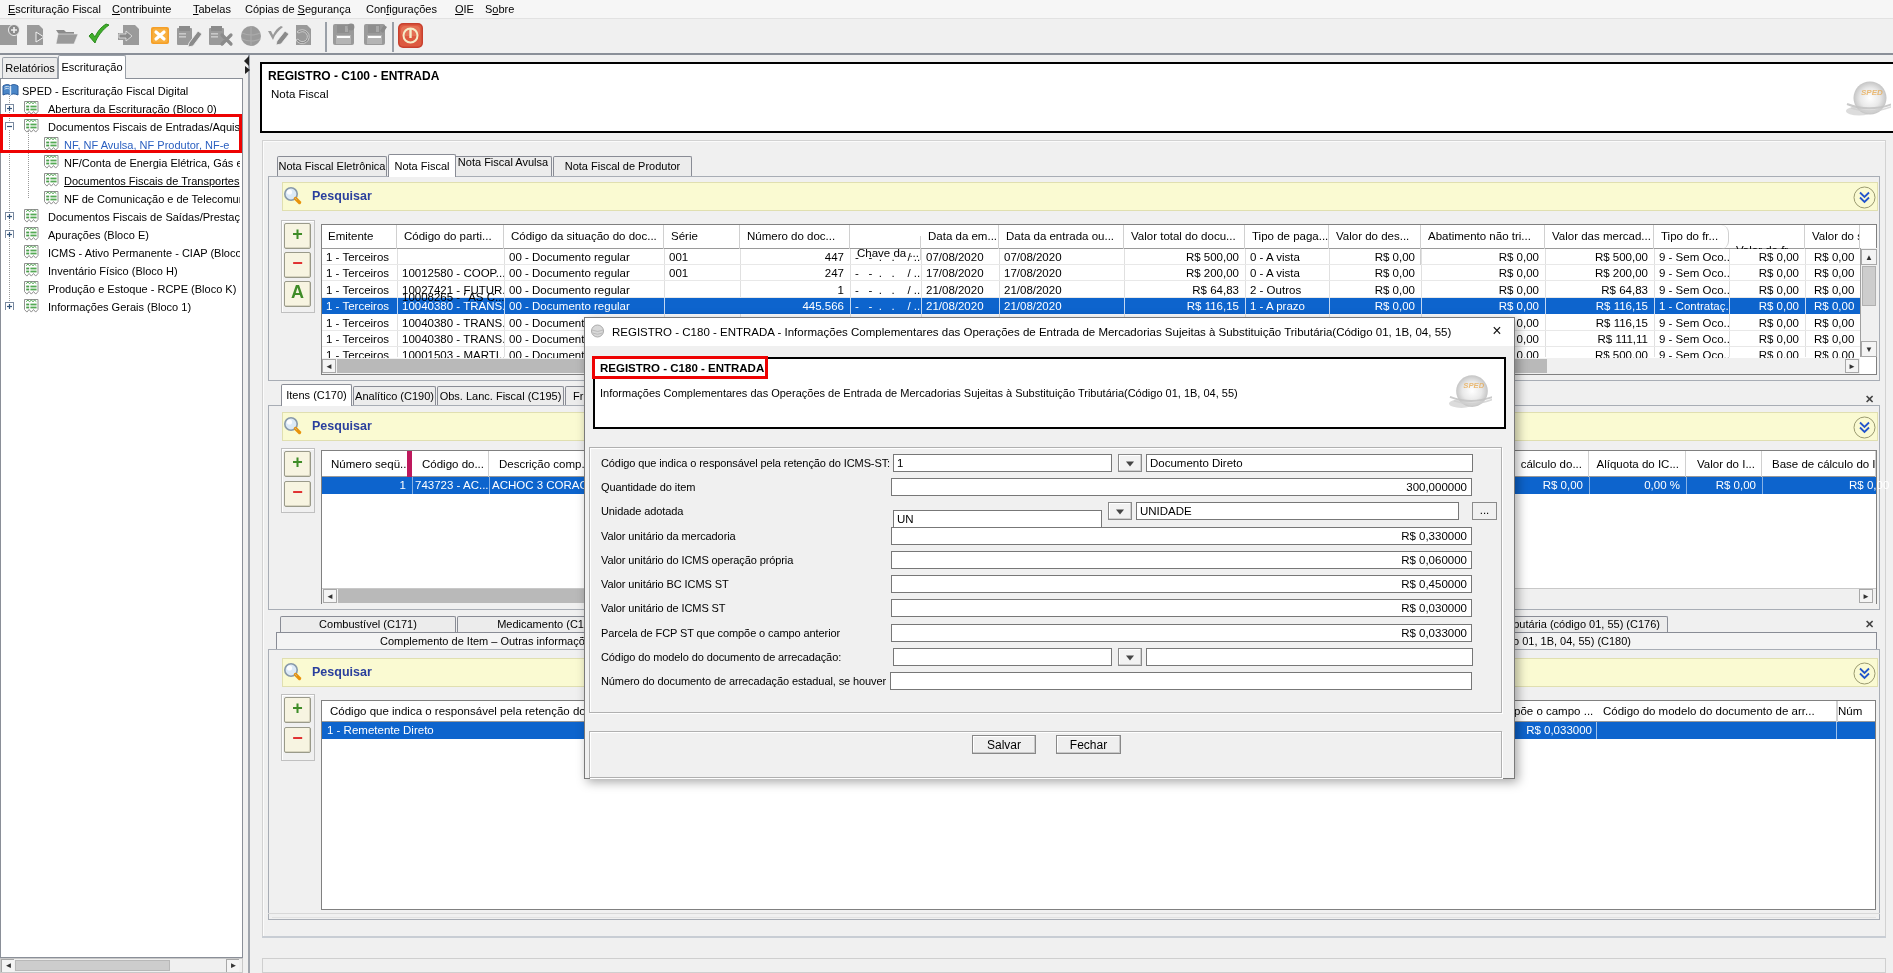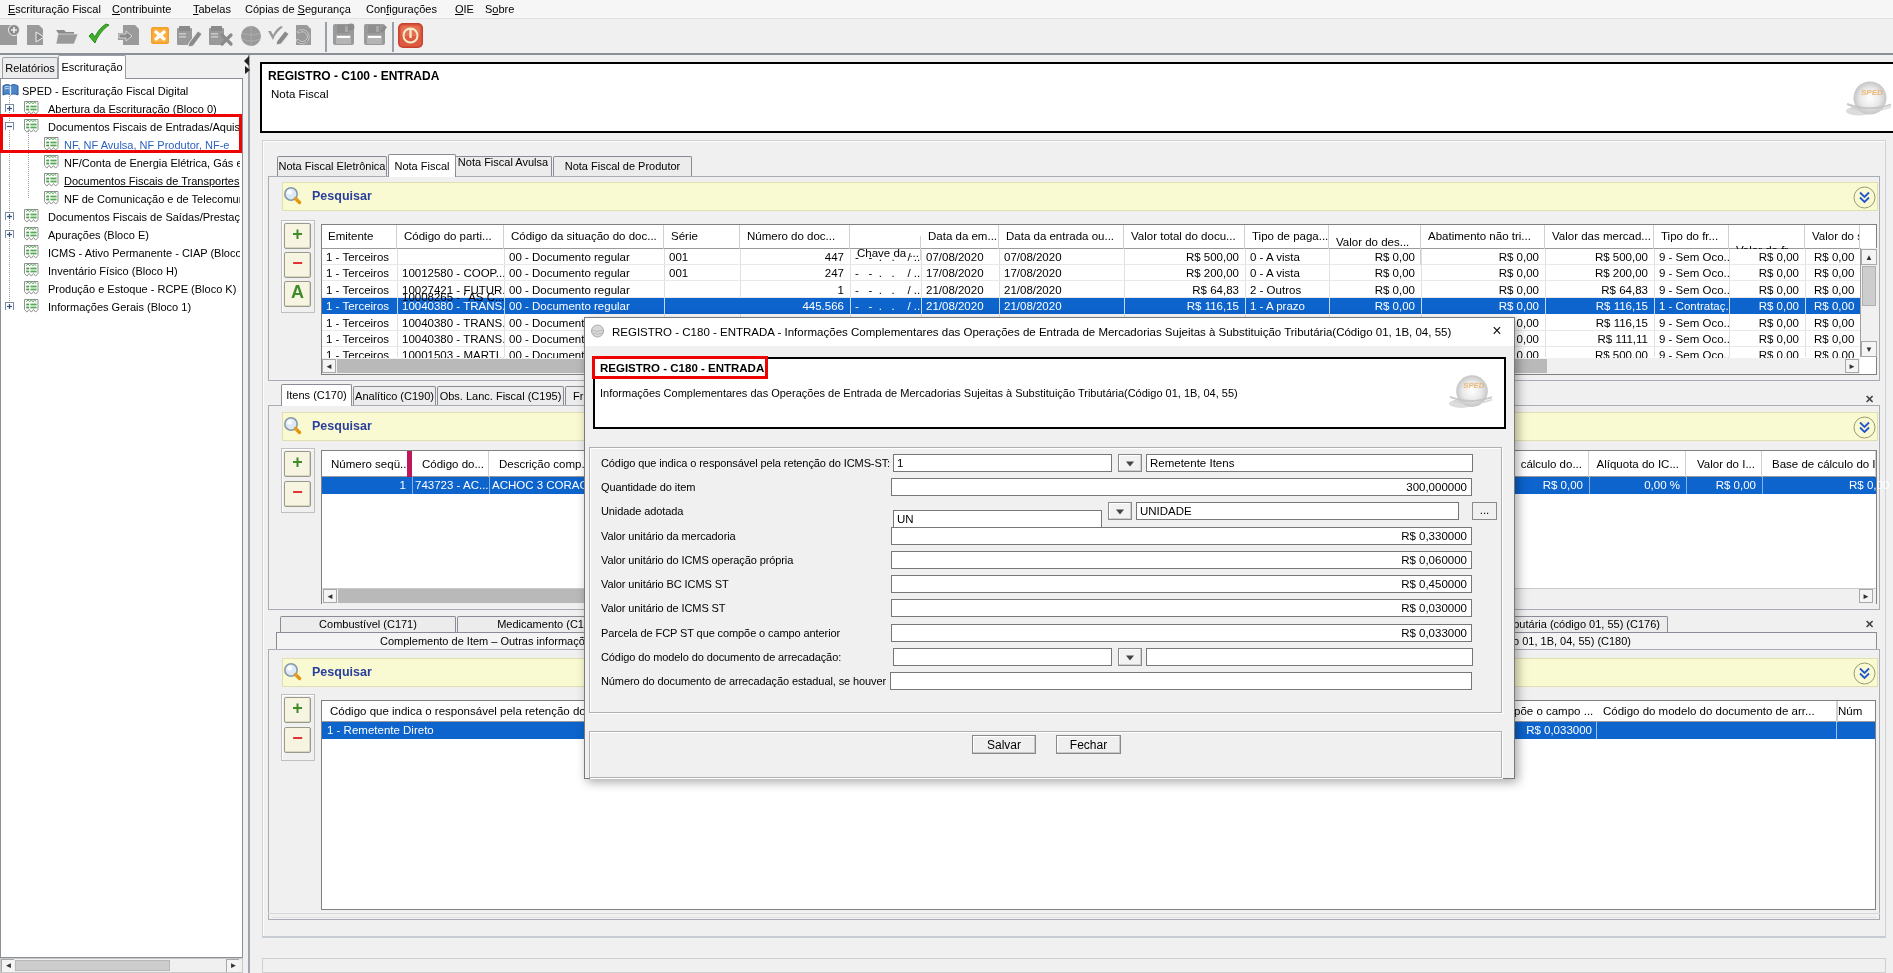--- a/index.html
+++ b/index.html
@@ -310,24 +310,24 @@
 <div class="abs hdrcell" style="left:322px;top:225px;width:75px;height:24px;z-index:5;padding:5px 4px 0 6px;border-right:1px solid #d0d0d0;">Emitente</div>
 <div class="abs hdrcell" style="left:398px;top:225px;width:106px;height:24px;z-index:5;padding:5px 4px 0 6px;border-right:1px solid #d0d0d0;">Código do parti...</div>
 <div class="abs hdrcell" style="left:505px;top:225px;width:159px;height:24px;z-index:5;padding:5px 4px 0 6px;border-right:1px solid #d0d0d0;">Código da situação do doc...</div>
 <div class="abs hdrcell" style="left:665px;top:225px;width:75px;height:24px;z-index:5;padding:5px 4px 0 6px;border-right:1px solid #d0d0d0;">Série</div>
 <div class="abs hdrcell" style="left:741px;top:225px;width:109px;height:24px;z-index:5;padding:5px 4px 0 6px;border-right:1px solid #d0d0d0;">Número do doc...</div>
 <div class="abs hdrcell" style="left:851px;top:236px;width:70px;height:24px;z-index:5;padding:11px 4px 0 6px;border-right:1px solid #d0d0d0;">Chave da ...</div>
 <div class="abs hdrcell" style="left:922px;top:225px;width:77px;height:24px;z-index:5;padding:5px 4px 0 6px;border-right:1px solid #d0d0d0;">Data da em...</div>
 <div class="abs hdrcell" style="left:1000px;top:225px;width:124px;height:24px;z-index:5;padding:5px 4px 0 6px;border-right:1px solid #d0d0d0;">Data da entrada ou...</div>
 <div class="abs hdrcell" style="left:1125px;top:225px;width:120px;height:24px;z-index:5;padding:5px 4px 0 6px;border-right:1px solid #d0d0d0;">Valor total do docu...</div>
 <div class="abs hdrcell" style="left:1246px;top:225px;width:83px;height:24px;z-index:5;padding:5px 4px 0 6px;border-right:1px solid #d0d0d0;">Tipo de paga...</div>
-<div class="abs hdrcell" style="left:1330px;top:225px;width:91px;height:40px;z-index:5;padding:11px 4px 0 6px;border-right:1px solid #d0d0d0;">Valor do des...</div>
+<div class="abs hdrcell" style="left:1330px;top:225px;width:91px;height:40px;z-index:5;padding:5px 4px 0 6px;border-right:1px solid #d0d0d0;">Valor do des...</div>
 <div class="abs hdrcell" style="left:1422px;top:225px;width:123px;height:24px;z-index:5;padding:5px 4px 0 6px;border-right:1px solid #d0d0d0;">Abatimento não tri...</div>
 <div class="abs hdrcell" style="left:1546px;top:225px;width:108px;height:24px;z-index:5;padding:5px 4px 0 6px;border-right:1px solid #d0d0d0;">Valor das mercad...</div>
-<div class="abs hdrcell" style="left:1655px;top:225px;width:74px;height:24px;z-index:5;padding:5px 4px 0 6px;border-right:1px solid #d0d0d0;">Tipo do fr...</div>
+<div class="abs hdrcell" style="left:1655px;top:225px;width:74px;height:24px;z-index:5;padding:5px 4px 0 6px;border-right:1px solid #d0d0d0;border-radius:8px;">Tipo do fr...</div>
 <div class="abs hdrcell" style="left:1730px;top:225px;width:75px;height:24px;z-index:5;padding:19px 4px 0 6px;border-right:1px solid #d0d0d0;">Valor do fr...</div>
 <div class="abs hdrcell" style="left:1806px;top:225px;width:54px;height:24px;z-index:5;padding:5px 4px 0 6px;border-right:1px solid #d0d0d0;">Valor do s...</div>
 <div class="abs" style="left:322px;top:264px;width:1538px;height:1px;background:#e8e8e8;z-index:4;"></div>
 <div class="abs" style="left:326px;top:251px;width:71px;height:13px;color:#000;z-index:5;">1 - Terceiros</div>
 <div class="abs" style="left:402px;top:251px;width:102px;height:13px;color:#000;z-index:5;margin-top:40px;">10008265 - ' AS C...</div>
 <div class="abs" style="left:509px;top:251px;width:155px;height:13px;color:#000;z-index:5;">00 - Documento regular</div>
 <div class="abs" style="left:669px;top:251px;width:71px;height:13px;color:#000;z-index:5;">001</div>
 <div class="abs" style="left:740px;top:251px;width:104px;height:13px;text-align:right;color:#000;z-index:5;">447</div>
 <div class="abs" style="left:855px;top:251px;width:66px;height:13px;color:#000;z-index:5;">-&nbsp;&nbsp;&nbsp;-&nbsp;&nbsp;.&nbsp;&nbsp;&nbsp;.&nbsp;&nbsp;&nbsp;&nbsp;/ ...</div>
 <div class="abs" style="left:926px;top:251px;width:73px;height:13px;color:#000;z-index:5;">07/08/2020</div>
@@ -608,21 +608,21 @@
 <div class="abs" style="left:601px;top:554px;width:292px;height:14px;z-index:22;font-size:11px;letter-spacing:-0.1px;">Valor unitário do ICMS operação própria</div>
 <div class="abs" style="left:601px;top:578px;width:292px;height:14px;z-index:22;font-size:11px;letter-spacing:-0.1px;">Valor unitário BC ICMS ST</div>
 <div class="abs" style="left:601px;top:602px;width:292px;height:14px;z-index:22;font-size:11px;letter-spacing:-0.1px;">Valor unitário de ICMS ST</div>
 <div class="abs" style="left:601px;top:627px;width:292px;height:14px;z-index:22;font-size:11px;letter-spacing:-0.1px;">Parcela de FCP ST que compõe o campo anterior</div>
 <div class="abs" style="left:601px;top:651px;width:292px;height:14px;z-index:22;font-size:11px;letter-spacing:-0.1px;">Código do modelo do documento de arrecadação:</div>
 <div class="abs" style="left:601px;top:675px;width:292px;height:14px;z-index:22;font-size:11px;letter-spacing:-0.1px;">Número do documento de arrecadação estadual, se houver</div>
 <div class="abs inp" style="left:893px;top:454px;width:219px;height:18px;z-index:22;padding:2px 4px 0 3px;font-size:11.5px;">1</div>
 <div class="abs" style="left:1118px;top:454px;width:24px;height:18px;z-index:22;background:#f2f2f2;border:1px solid #8a8a8a;box-shadow:inset -1px -1px 0 #cfcfcf, inset 1px 1px 0 #fff;"><svg width="22" height="16" viewBox="0 0 22 16">
       <path d="M7 6.5 h8 l-4 5 z" fill="#444"></path>
     </svg></div>
-<div class="abs inp" style="left:1146px;top:454px;width:327px;height:18px;z-index:22;padding:2px 4px 0 3px;font-size:11.5px;">Remetente Itens</div>
+<div class="abs inp" style="left:1146px;top:454px;width:327px;height:18px;z-index:22;padding:2px 4px 0 3px;font-size:11.5px;">Documento Direto</div>
 <div class="abs inp" style="left:891px;top:478px;width:581px;height:18px;z-index:22;padding:2px 4px 0 3px;font-size:11.5px;text-align:right;">300,000000</div>
 <div class="abs inp" style="left:893px;top:510px;width:209px;height:18px;z-index:22;padding:2px 4px 0 3px;font-size:11.5px;">UN</div>
 <div class="abs" style="left:1108px;top:502px;width:24px;height:18px;z-index:22;background:#f2f2f2;border:1px solid #8a8a8a;box-shadow:inset -1px -1px 0 #cfcfcf, inset 1px 1px 0 #fff;"><svg width="22" height="16" viewBox="0 0 22 16">
       <path d="M7 6.5 h8 l-4 5 z" fill="#444"></path>
     </svg></div>
 <div class="abs inp" style="left:1136px;top:502px;width:323px;height:18px;z-index:22;padding:2px 4px 0 3px;font-size:11.5px;">UNIDADE</div>
 <div class="abs" style="left:1472px;top:502px;width:25px;height:18px;z-index:22;background:#f0f0f0;border:1px solid #8a8a8a;text-align:center;line-height:14px;">...</div>
 <div class="abs inp" style="left:891px;top:527px;width:581px;height:18px;z-index:22;padding:2px 4px 0 3px;font-size:11.5px;text-align:right;">R$ 0,330000</div>
 <div class="abs inp" style="left:891px;top:551px;width:581px;height:18px;z-index:22;padding:2px 4px 0 3px;font-size:11.5px;text-align:right;">R$ 0,060000</div>
 <div class="abs inp" style="left:891px;top:575px;width:581px;height:18px;z-index:22;padding:2px 4px 0 3px;font-size:11.5px;text-align:right;">R$ 0,450000</div>

